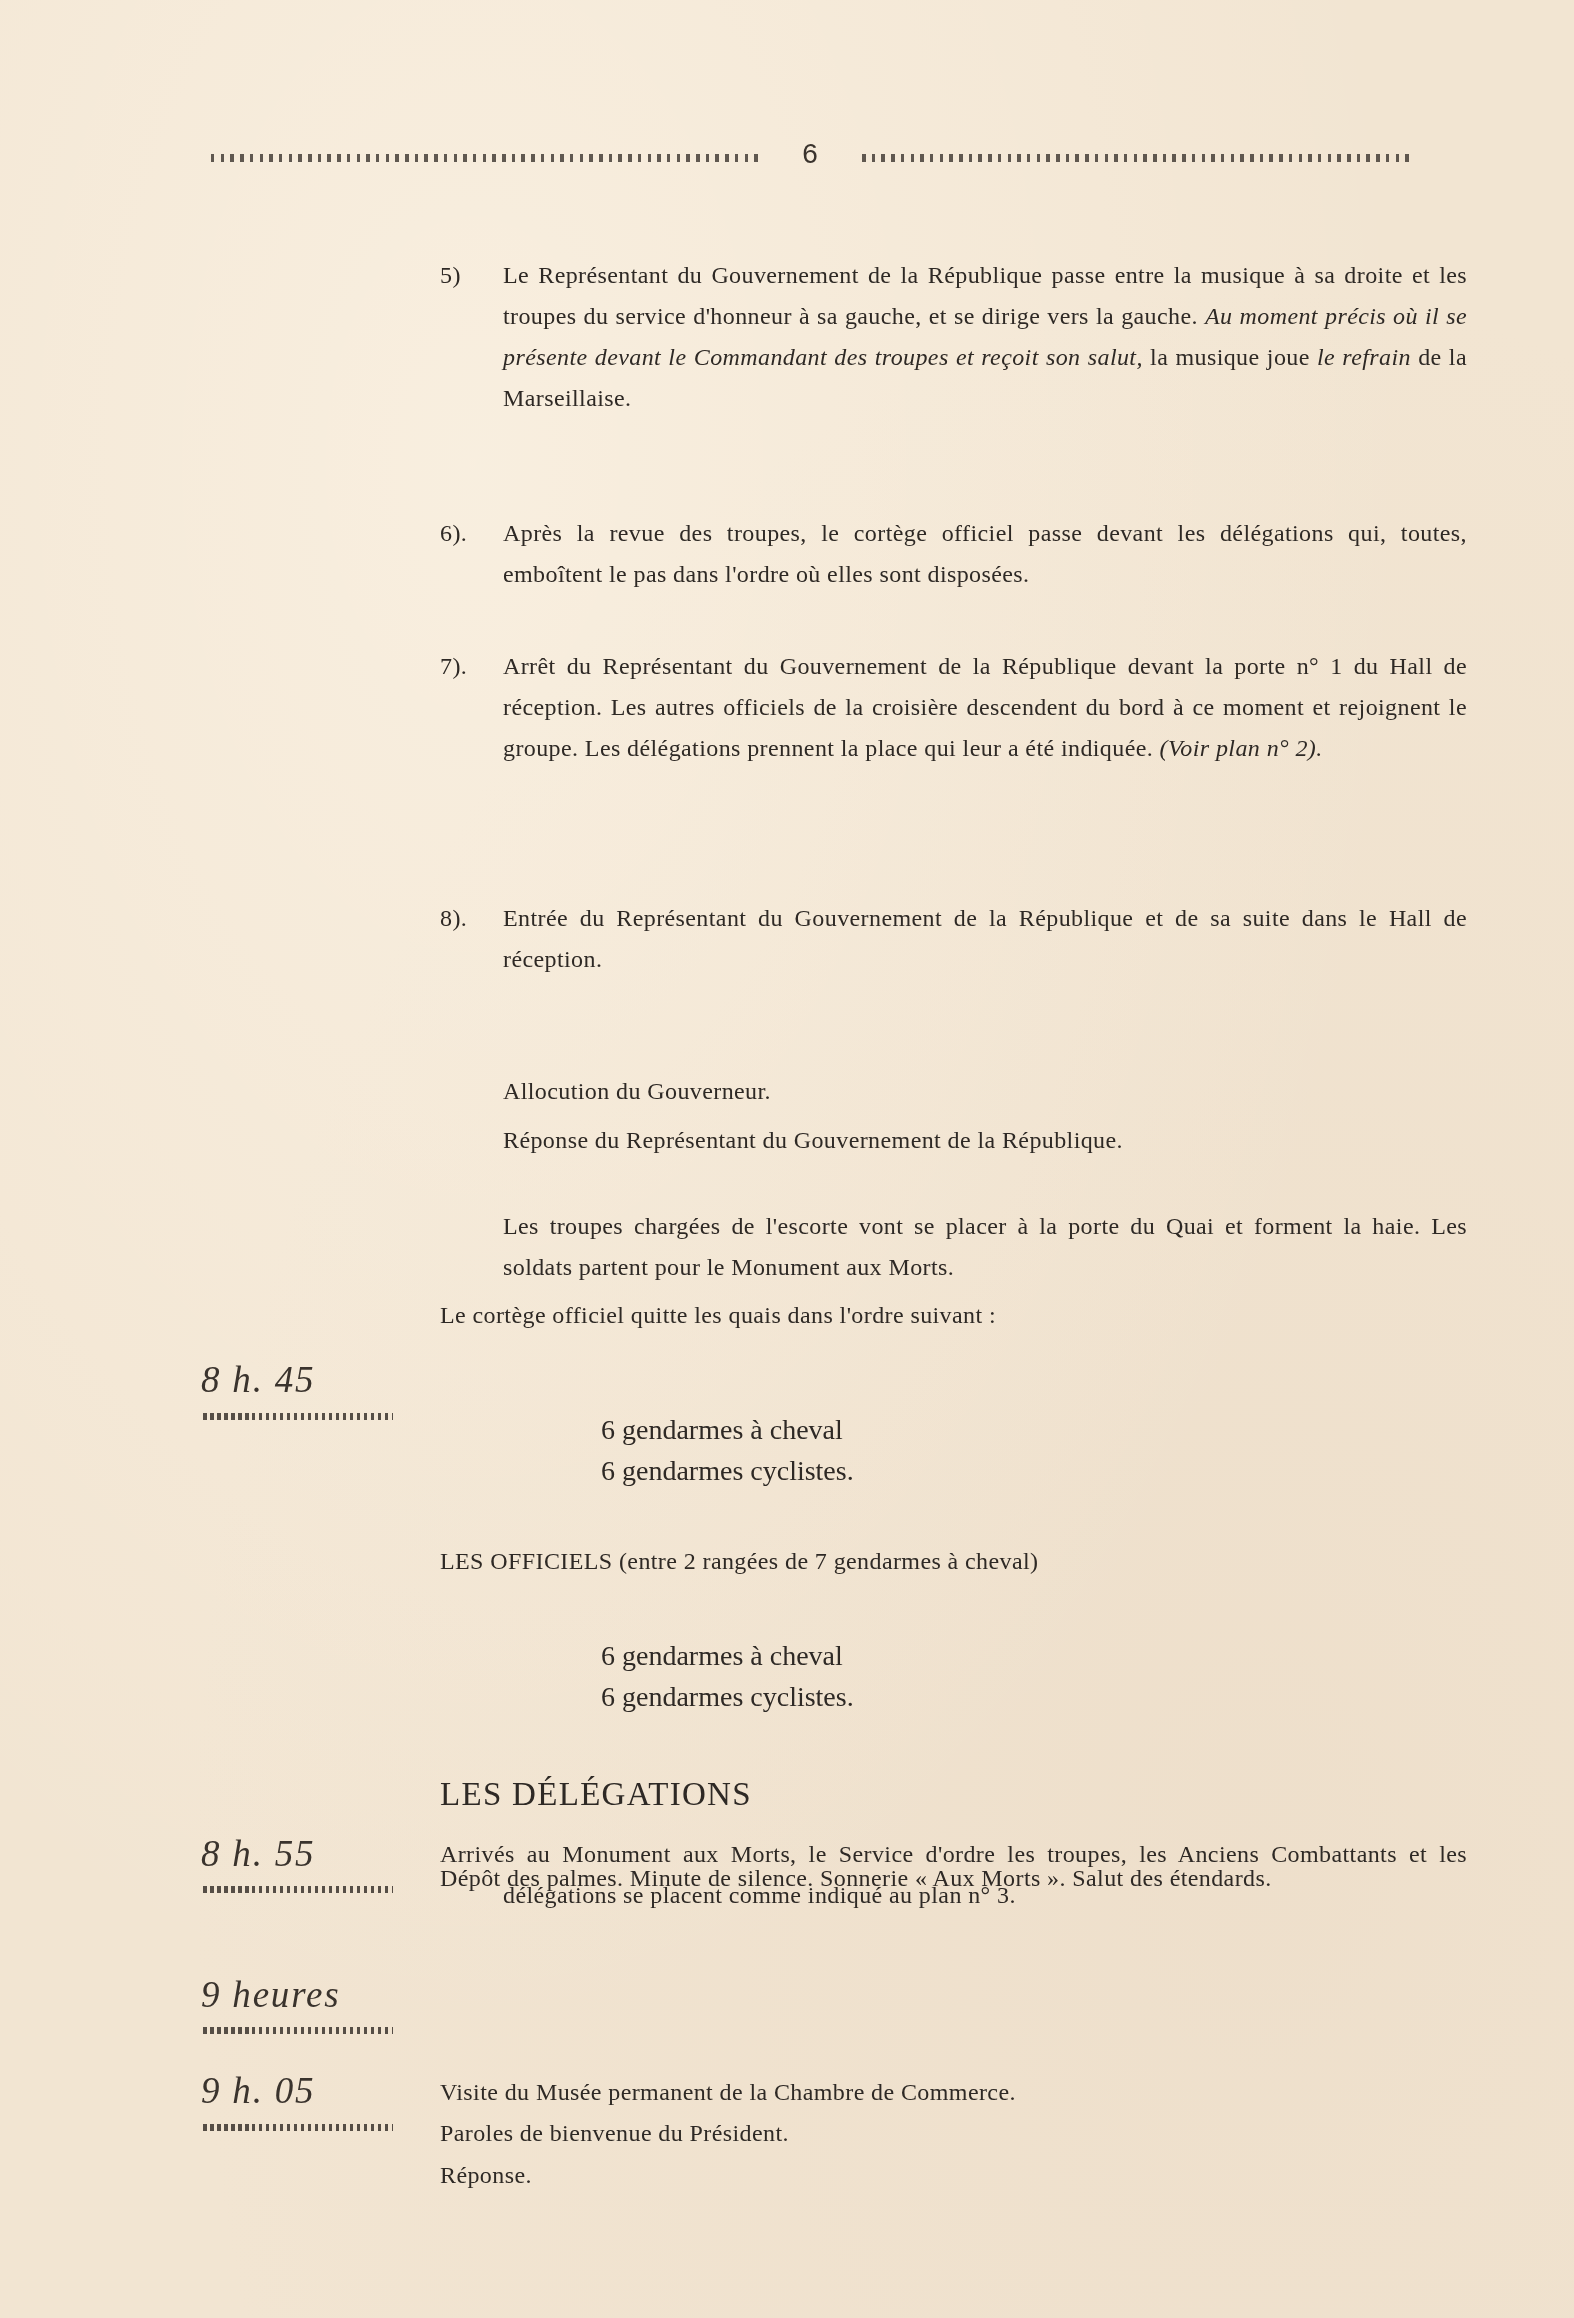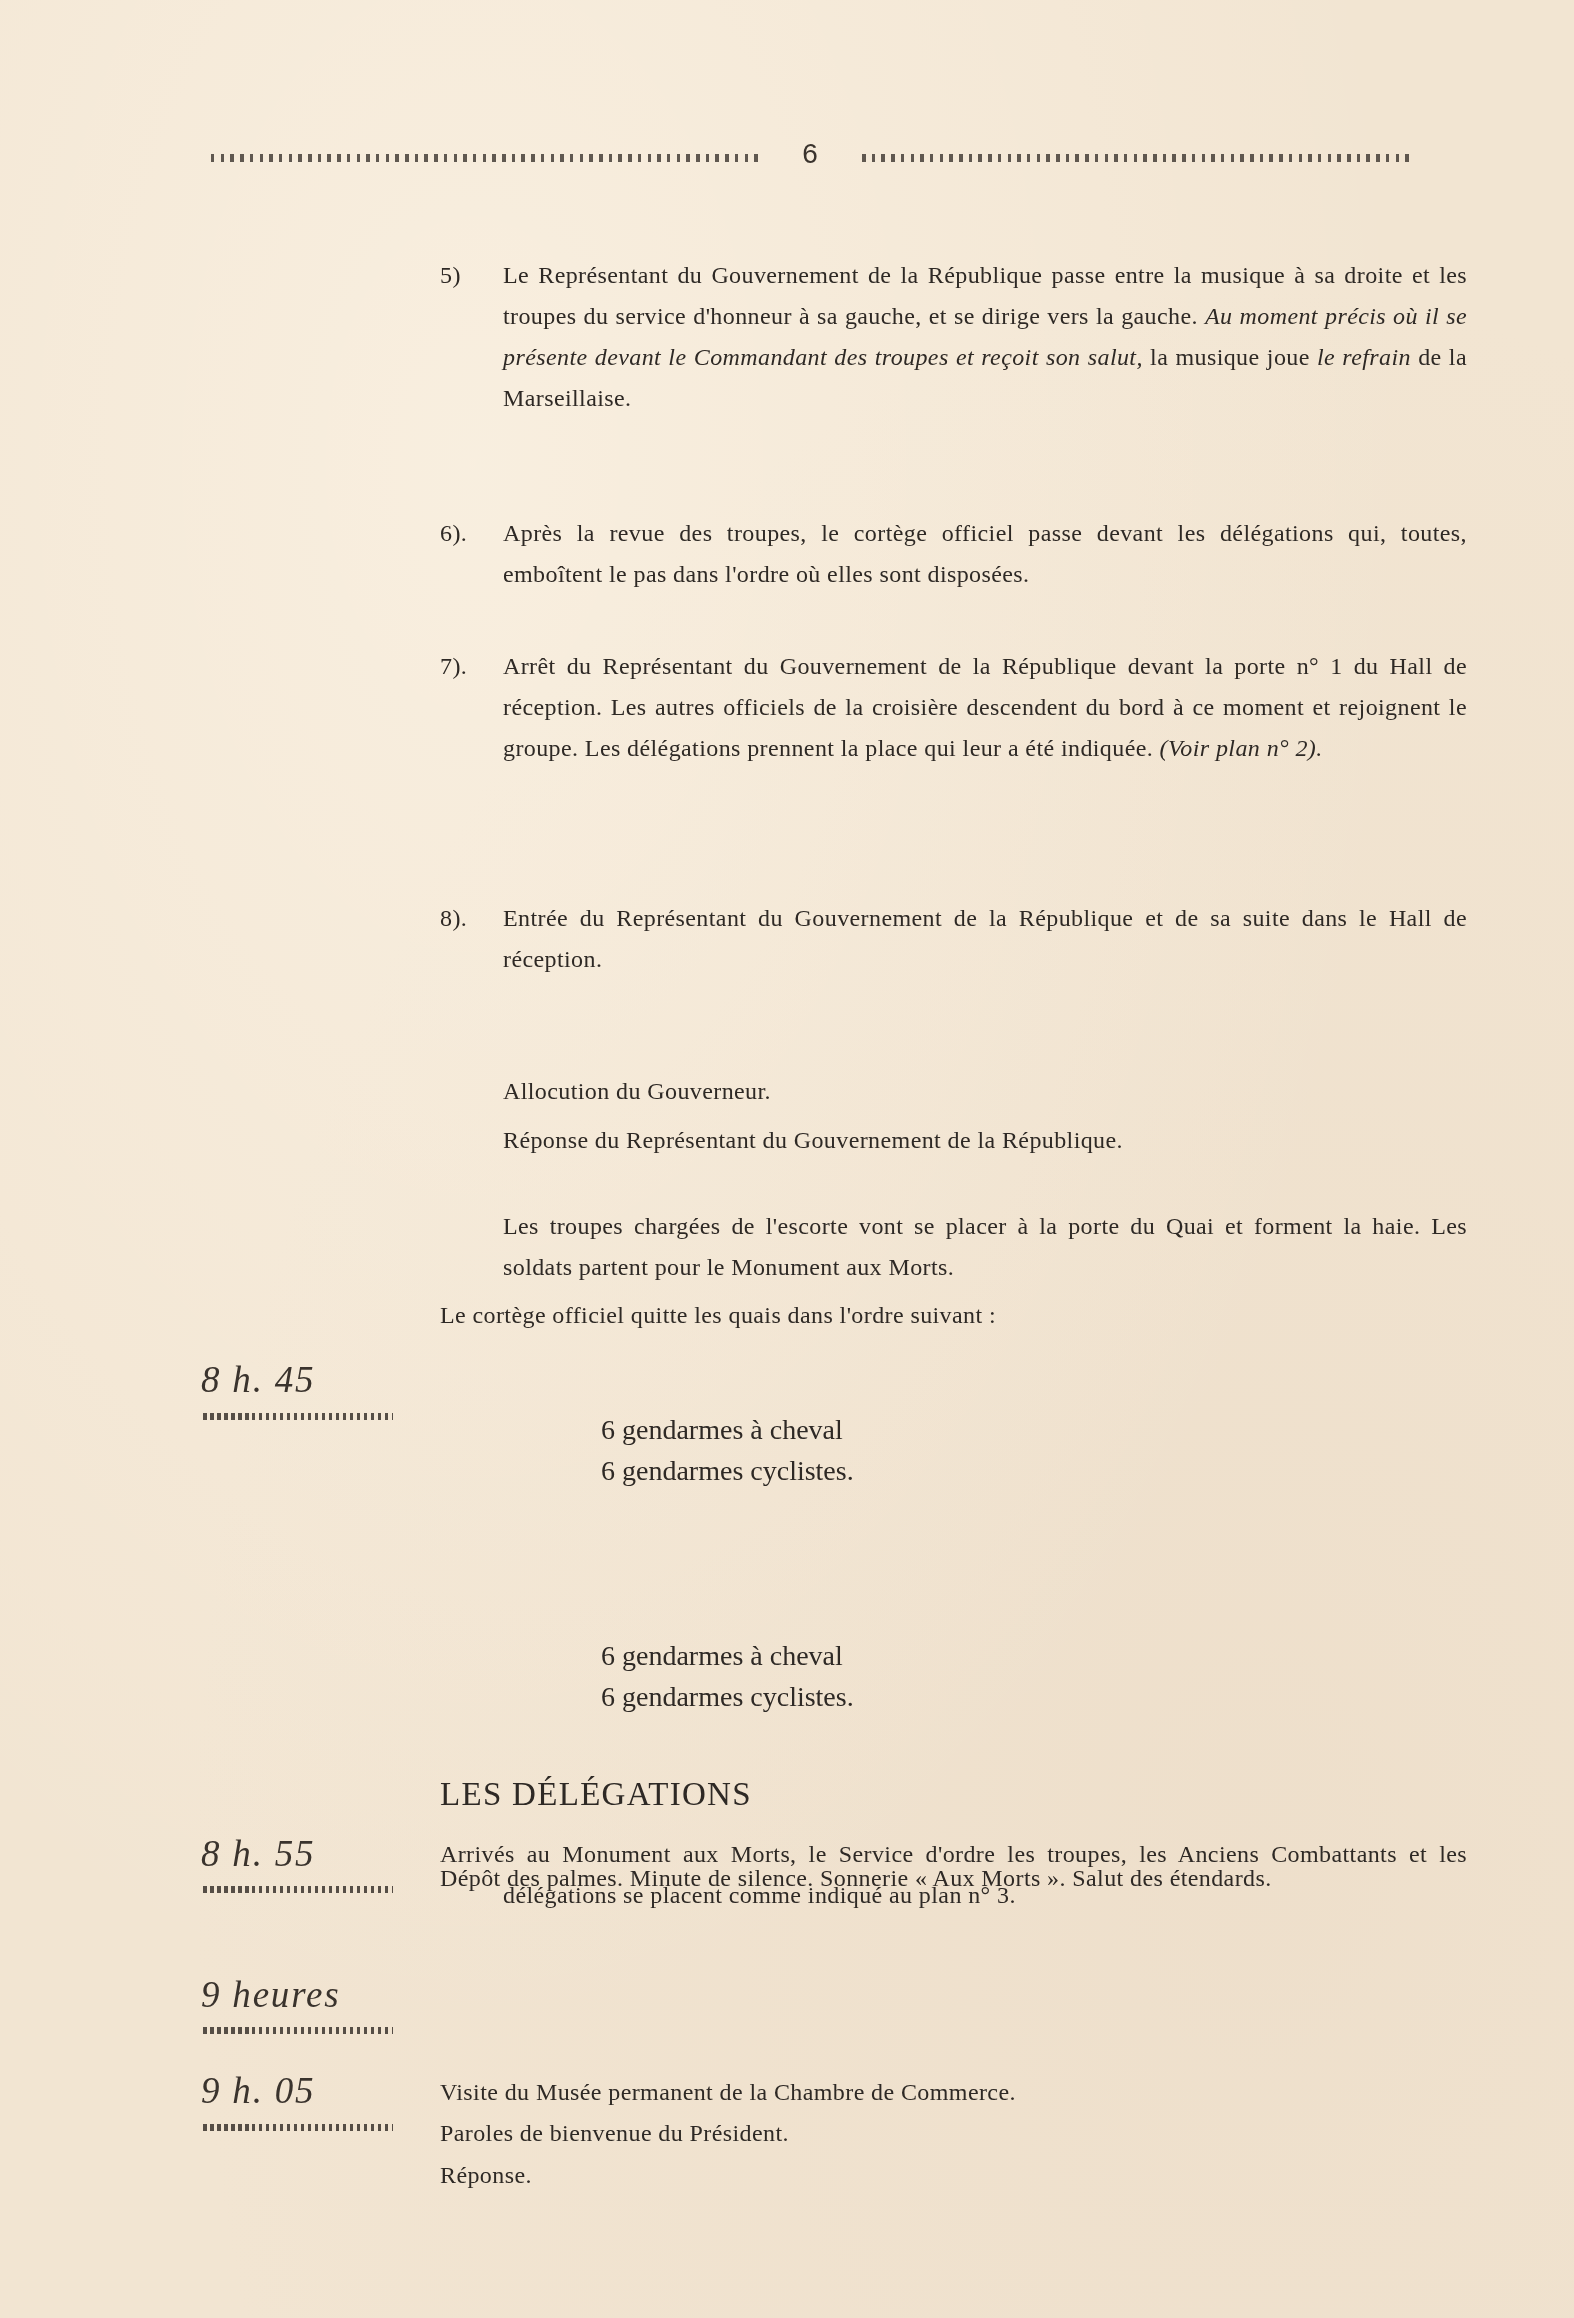--- a/index.html
+++ b/index.html
@@ -96,20 +96,21 @@
   <div class="para sub" style="top:1206px;">Les troupes chargées de l'escorte vont se placer à la porte du Quai et forment la haie. Les soldats partent pour le Monument aux Morts.</div>
 
   <div class="time" style="top:1358px;">8 h. 45</div>
   <div class="time-rule" style="top:1413px;"></div>
   <div class="para" style="top:1295px;">Le cortège officiel quitte les quais dans l'ordre suivant :</div>
   <div class="indent-list" style="top:1409px;">
     <div>6 gendarmes à cheval</div>
     <div>6 gendarmes cyclistes.</div>
   </div>
 
+  <div class="para hanging" style="top:1541px;">LES OFFICIELS (entre 2 rangées de 7 gendarmes à cheval)</div>
   <div class="indent-list" style="top:1635px;">
     <div>6 gendarmes à cheval</div>
     <div>6 gendarmes cyclistes.</div>
   </div>
 
   <div class="heading" style="top:1776px;">LES DÉLÉGATIONS</div>
 
   <div class="time" style="top:1832px;">8 h. 55</div>
   <div class="time-rule" style="top:1886px;"></div>
   <div class="para hanging" style="top:1834px; padding-left:63px;">Arrivés au Monument aux Morts, le Service d'ordre les troupes, les Anciens Combattants et les délégations se placent comme indiqué au plan n° 3.</div>

